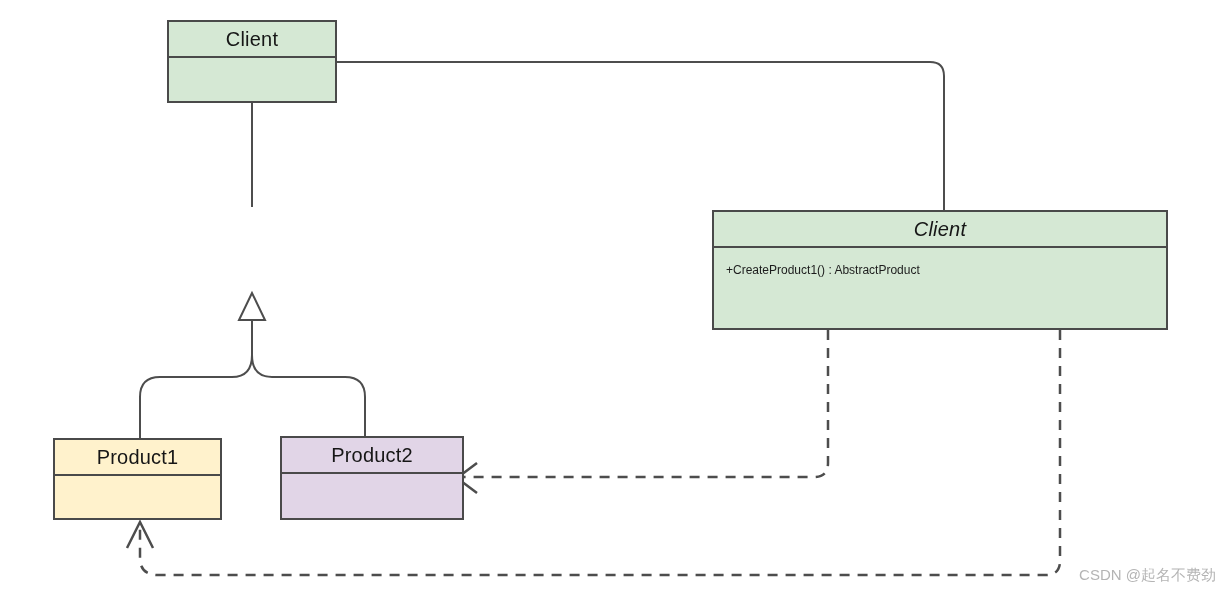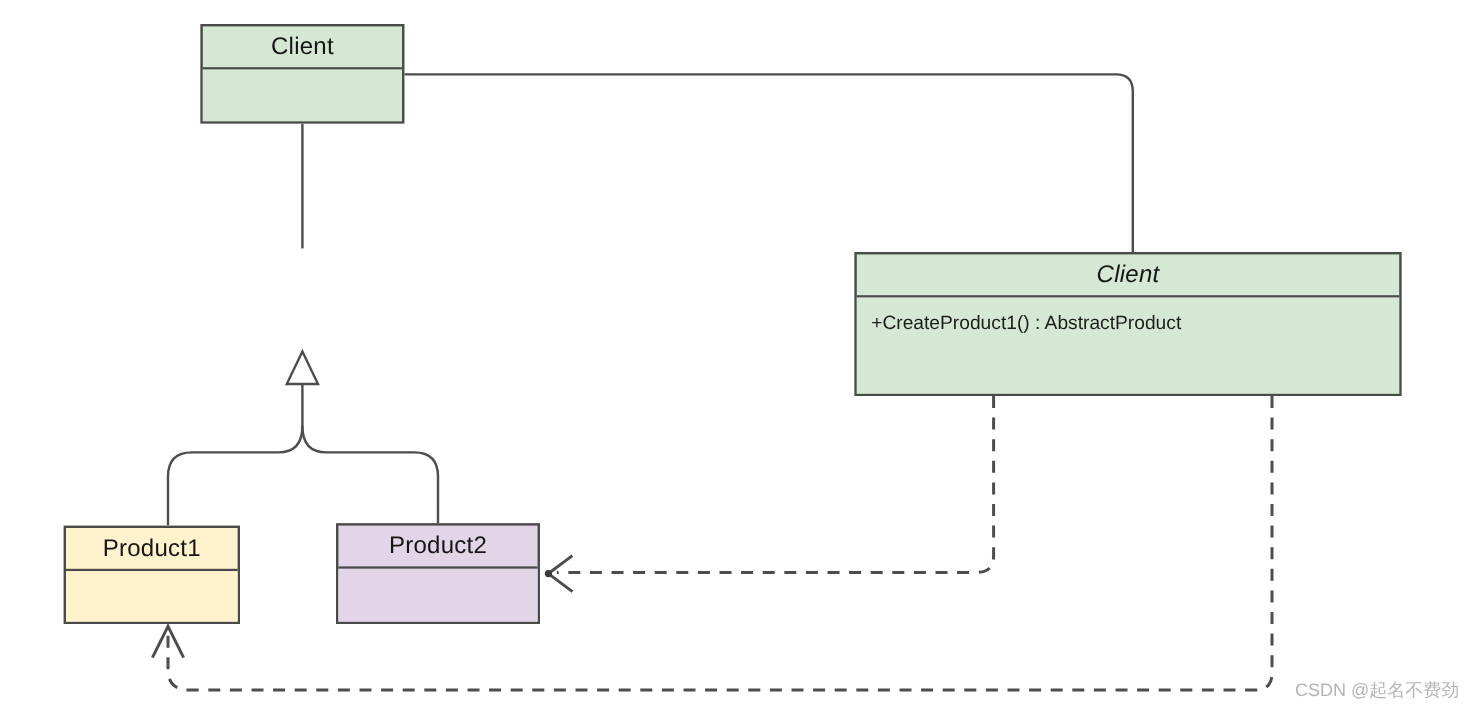--- a/index.html
+++ b/index.html
@@ -17,21 +17,21 @@
     border-bottom:2px solid var(--border,#4a4a4a);
     display:flex;align-items:center;justify-content:center;
     font-weight:normal;font-size:20px;color:#161616;letter-spacing:.2px;
   }
   .uml-title.italic{font-style:italic;}
   .uml-body{flex:1 1 auto;}
   .fill-green{background:var(--class_green_fill,#d5e8d4);}
   .fill-yellow{background:var(--product1_fill,#fff2cc);}
   .fill-purple{background:var(--product2_fill,#e1d5e7);}
   .methods{
-    padding:5px 0 0 12px;font-size:16px;color:#1c1c1c;line-height:34px;
+    padding:5px 0 0 12px;font-size:12px;color:#1c1c1c;line-height:34px;
     white-space:nowrap;
   }
   .connector-layer{position:absolute;left:0;top:0;width:1220px;height:598px;}
   .watermark{
     position:absolute;right:4px;top:566px;width:300px;text-align:right;
     font-size:15px;color:var(--watermark,#a8a8a8);opacity:.85;
     font-family:"Liberation Sans", sans-serif;
   }
 </style>
 </head>
@@ -74,25 +74,25 @@
   </div>
 
 
   <div class="uml-class fill-green" style="left:712px;top:210px;width:456px;height:120px;">
     <div class="uml-title italic">Client</div>
     <div class="uml-body fill-green methods">
       <div>+CreateProduct1() : AbstractProduct</div>
     </div>
   </div>
 
-  <div class="uml-class fill-yellow" style="left:53px;top:438px;width:147px;height:82px;">
+  <div class="uml-class fill-yellow" style="left:53px;top:438px;width:169px;height:82px;">
     <div class="uml-title">Product1</div>
     <div class="uml-body fill-yellow"></div>
   </div>
 
-  <div class="uml-class fill-purple" style="left:280px;top:436px;width:170px;height:84px;">
+  <div class="uml-class fill-purple" style="left:280px;top:436px;width:184px;height:84px;">
     <div class="uml-title">Product2</div>
     <div class="uml-body fill-purple"></div>
   </div>
 
   <div class="watermark">CSDN @起名不费劲</div>
 
 </div>
 
 </body></html>

